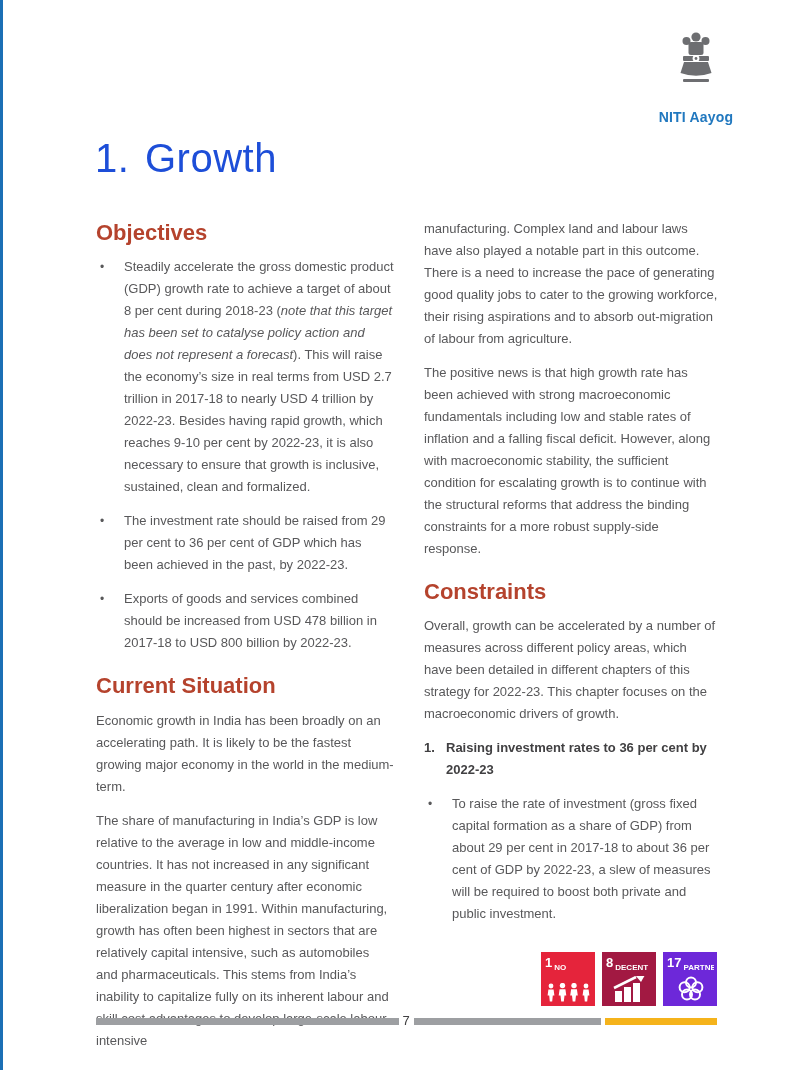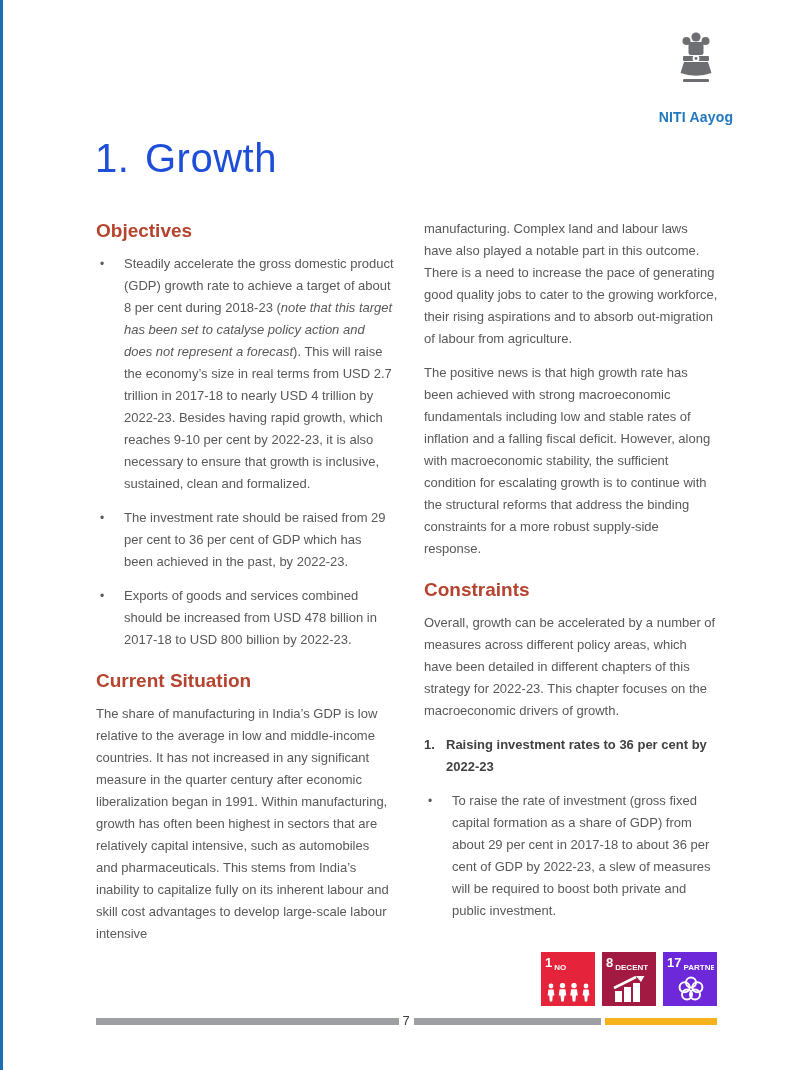--- a/index.html
+++ b/index.html
@@ -31,21 +31,21 @@
   .page-title {
     position: absolute; left: 95px; top: 136px;
     font-size: 40px; font-weight: 500;
     color: #1d4ed8; letter-spacing: 0.5px; word-spacing: 4px;
   }
   
   .col { position: absolute; top: 218px; font-size: 13px; line-height: 22px; }
   .col-left  { left: 96px;  width: 298px; }
   .col-right { left: 424px; width: 294px; }
   h2.section {
-    font-size: 19px; font-weight: bold;
+    font-size: 22px; font-weight: bold;
     color: #b5432d; line-height: 1.15;
     margin: 0 0 11px 0;
   }
   .col-left h2.section.first { margin-top: 2px; }
   h2.section.spaced { margin-top: 19px; }
   p.body-para { margin: 0 0 12px 0; }
   ul.bullet-list { list-style: none; margin: 0 0 2px 0; }
   ul.bullet-list li {
     position: relative; padding-left: 28px; margin-bottom: 12px;
   }
@@ -133,20 +133,21 @@
     <li>
       <span class="bullet-glyph">•</span>
       <span>The investment rate should be raised from 29 per cent to 36 per cent of GDP which has been achieved in the past, by 2022-23.</span>
     </li>
     <li>
       <span class="bullet-glyph">•</span>
       <span>Exports of goods and services combined should be increased from USD 478 billion in 2017-18 to USD 800 billion by 2022-23.</span>
     </li>
   </ul>
   <h2 class="section spaced">Current Situation</h2>
+  <p class="body-para">Economic growth in India has been broadly on an accelerating path. It is likely to be the fastest growing major economy in the world in the medium-term.</p>
   <p class="body-para">The share of manufacturing in India’s GDP is low relative to the average in low and middle-income countries. It has not increased in any significant measure in the quarter century after economic liberalization began in 1991. Within manufacturing, growth has often been highest in sectors that are relatively capital intensive, such as automobiles and pharmaceuticals. This stems from India’s inability to capitalize fully on its inherent labour and skill cost advantages to develop large-scale labour intensive</p>
 </div>
 
 <div class="col col-right">
   <p class="body-para">manufacturing. Complex land and labour laws have also played a notable part in this outcome. There is a need to increase the pace of generating good quality jobs to cater to the growing workforce, their rising aspirations and to absorb out-migration of labour from agriculture.</p>
   <p class="body-para">The positive news is that high growth rate has been achieved with strong macroeconomic fundamentals including low and stable rates of inflation and a falling fiscal deficit. However, along with macroeconomic stability, the sufficient condition for escalating growth is to continue with the structural reforms that address the binding constraints for a more robust supply-side response.</p>
   <h2 class="section spaced">Constraints</h2>
   <p class="body-para">Overall, growth can be accelerated by a number of measures across different policy areas, which have been detailed in different chapters of this strategy for 2022-23. This chapter focuses on the macroeconomic drivers of growth.</p>
   <div class="wf-item">
     <span class="wf-num">1.</span>

